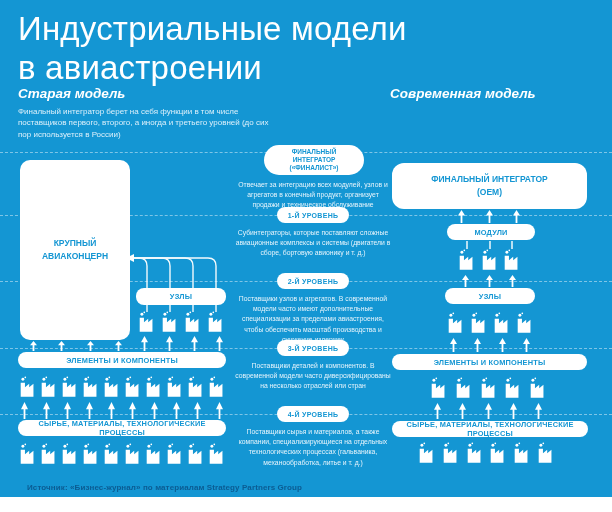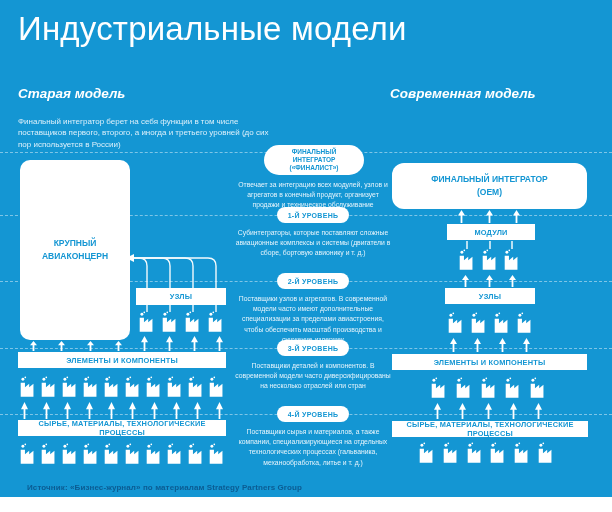--- a/index.html
+++ b/index.html
@@ -2,24 +2,24 @@
 <html><head>
 <meta charset="utf-8">
 <style>
   html,body{margin:0;padding:0;}
   .stage{position:relative;width:612px;height:512px;background:#1496d3;overflow:hidden;
          font-family:"Liberation Sans",sans-serif;}
   .hline{position:absolute;left:0;width:612px;height:0;border-top:1px dashed rgba(255,255,255,.45);}
   .title{position:absolute;left:18px;top:10px;color:#fff;font-size:33px;line-height:1.18;
          font-weight:normal;letter-spacing:.2px;white-space:nowrap;}
   .sec-h{position:absolute;top:86px;color:#fff;font-size:13.5px;font-weight:bold;font-style:italic;}
-  .sec-d{position:absolute;top:116px;color:#dcf0fb;font-size:8px;line-height:1.42;}
+  .sec-d{position:absolute;top:106px;color:#dcf0fb;font-size:8px;line-height:1.42;}
   .pill{position:absolute;background:#fff;color:#1496d3;font-weight:bold;display:flex;
         align-items:center;justify-content:center;text-align:center;box-sizing:border-box;}
-  .bar{height:16px;border-radius:0;font-size:7.4px;letter-spacing:.2px;}
+  .bar{height:16px;border-radius:8px;font-size:7.4px;letter-spacing:.2px;}
   .badge{width:72px;height:16px;border-radius:8px;font-size:7px;letter-spacing:.3px;}
   .finalist{left:264px;top:145px;width:100px;height:30px;border-radius:15px;font-size:6.5px;
             line-height:1.25;padding:2px 13px;}
   .bigbox{left:20px;top:160px;width:110px;height:180px;border-radius:10px;font-size:8.5px;
           line-height:1.5;padding:0 9px;}
   .oembox{left:392px;top:163px;width:195px;height:46px;border-radius:12px;font-size:8.5px;
           line-height:1.5;padding:0 28px;}
   .lvltext{position:absolute;left:235px;width:156px;color:#e6f4fc;font-size:6.8px;
            line-height:1.5;text-align:center;}
   .frow{position:absolute;display:flex;justify-content:space-between;align-items:flex-end;}
@@ -39,20 +39,21 @@
 <div class="stage">
 
   <div class="hline" style="top:152px"></div>
   <div class="hline" style="top:215px"></div>
   <div class="hline" style="top:281px"></div>
   <div class="hline" style="top:348px"></div>
   <div class="hline" style="top:414px"></div>
 
   <div class="title">
     <div>Индустриальные модели</div>
+    <div>в авиастроении</div>
   </div>
 
   <div class="sec-h" style="left:18px">Старая модель</div>
   <div class="sec-d" style="left:18px;width:255px">Финальный интегратор берет на себя функции в том числе поставщиков первого, второго, а иногда и третьего уровней (до сих пор используется в России)</div>
   <div class="sec-h" style="left:390px">Современная модель</div>
 
   <div class="pill finalist">ФИНАЛЬНЫЙ ИНТЕГРАТОР («ФИНАЛИСТ»)</div>
   <div class="lvltext" style="top:180px">Отвечает за интеграцию всех модулей, узлов и агрегатов в конечный продукт, организует продажи и техническое обслуживание</div>
 
   <div class="pill badge" style="left:277px;top:207px">1-Й УРОВЕНЬ</div>

